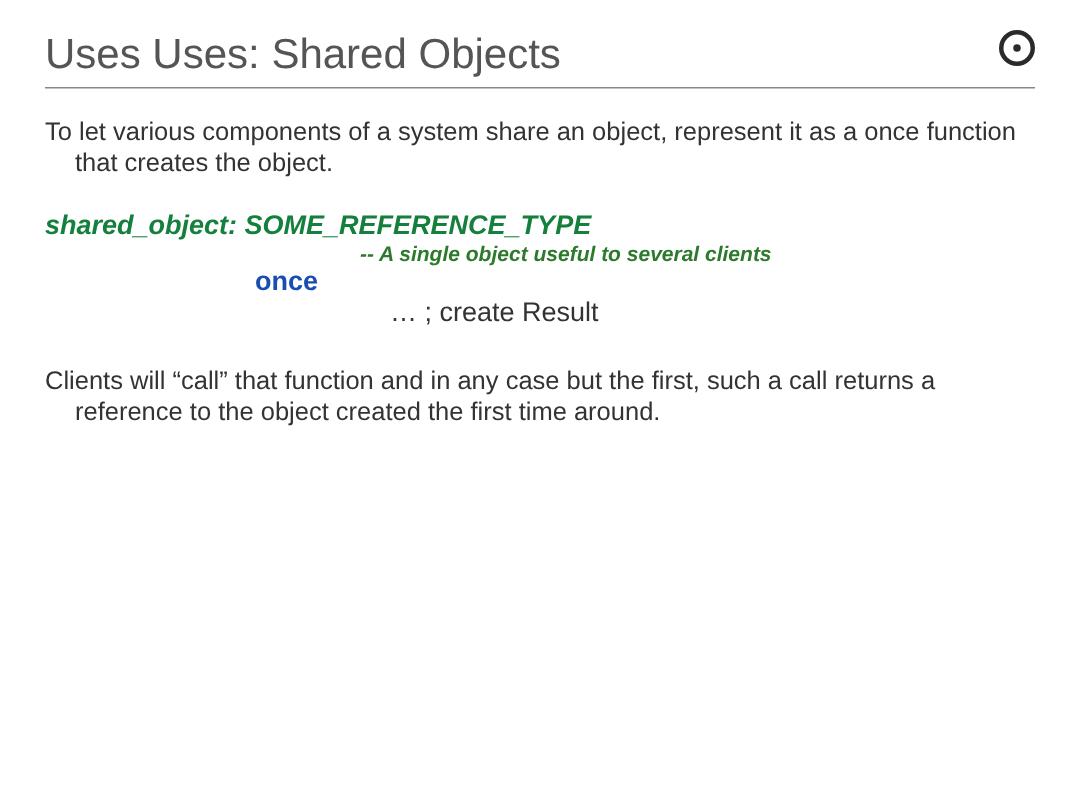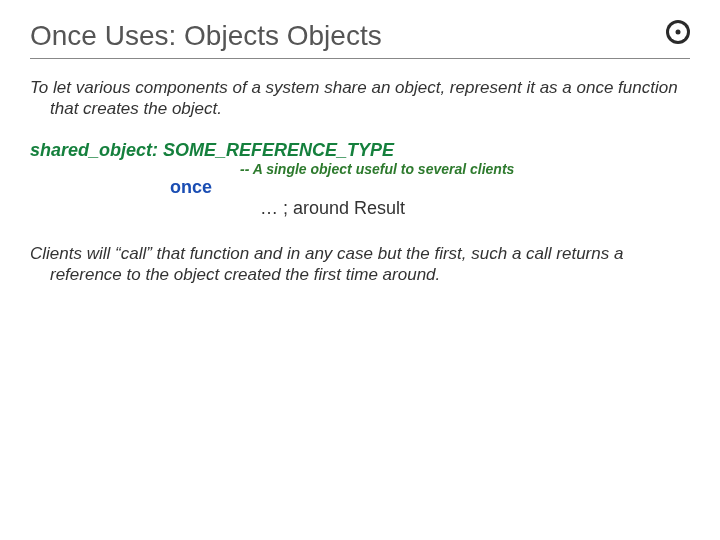--- a/index.html
+++ b/index.html
@@ -31,21 +31,20 @@
     border-top: 1px solid #888;
     margin: 0 0 18px 0;
   }
   .para {
     font-size: 17px;
     line-height: 1.25;
     margin: 0 0 20px 0;
     padding-left: 20px;
     text-indent: -20px;
     color: #333;
-    font-style: italic;
   }
   .code-block {
     margin: 0 0 24px 0;
   }
   .sig {
     font-size: 18px;
     font-style: italic;
     font-weight: bold;
     color: #15803d;
     margin: 0;
@@ -90,27 +89,27 @@
 <div class="slide">
 
   <div class="logo">
     <svg viewBox="0 0 28 28" width="28" height="28">
       <circle cx="14" cy="14" r="12" fill="#2a2a2a"></circle>
       <circle cx="14" cy="14" r="9" fill="#fff"></circle>
       <circle cx="14" cy="14" r="2.5" fill="#2a2a2a"></circle>
     </svg>
   </div>
 
-  <h1 class="title">Once Uses: Objects Objects</h1>
+  <h1 class="title">Uses Uses: Shared Objects</h1>
   <hr class="rule">
 
   <p class="para">To let various components of a system share an object, represent it as a once function that creates the object.</p>
 
   <div class="code-block">
     <p class="sig">shared_object: SOME_REFERENCE_TYPE</p>
     <p class="comment">-- A single object useful to several clients</p>
     <p class="kw-line"><span class="kw">once</span></p>
-    <p class="body-line">… ; around Result</p>
+    <p class="body-line">… ; create Result</p>
   </div>
 
   <p class="para">Clients will “call” that function and in any case but the first, such a call returns a reference to the object created the first time around.</p>
 
 </div>
 
 </body></html>

